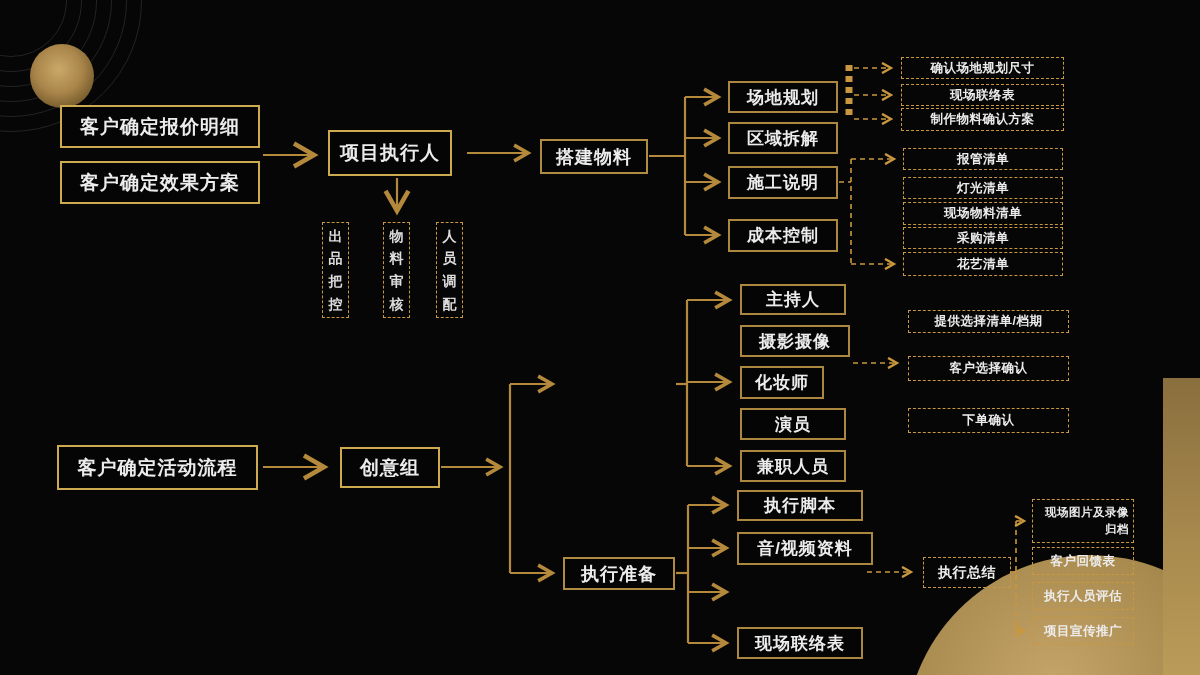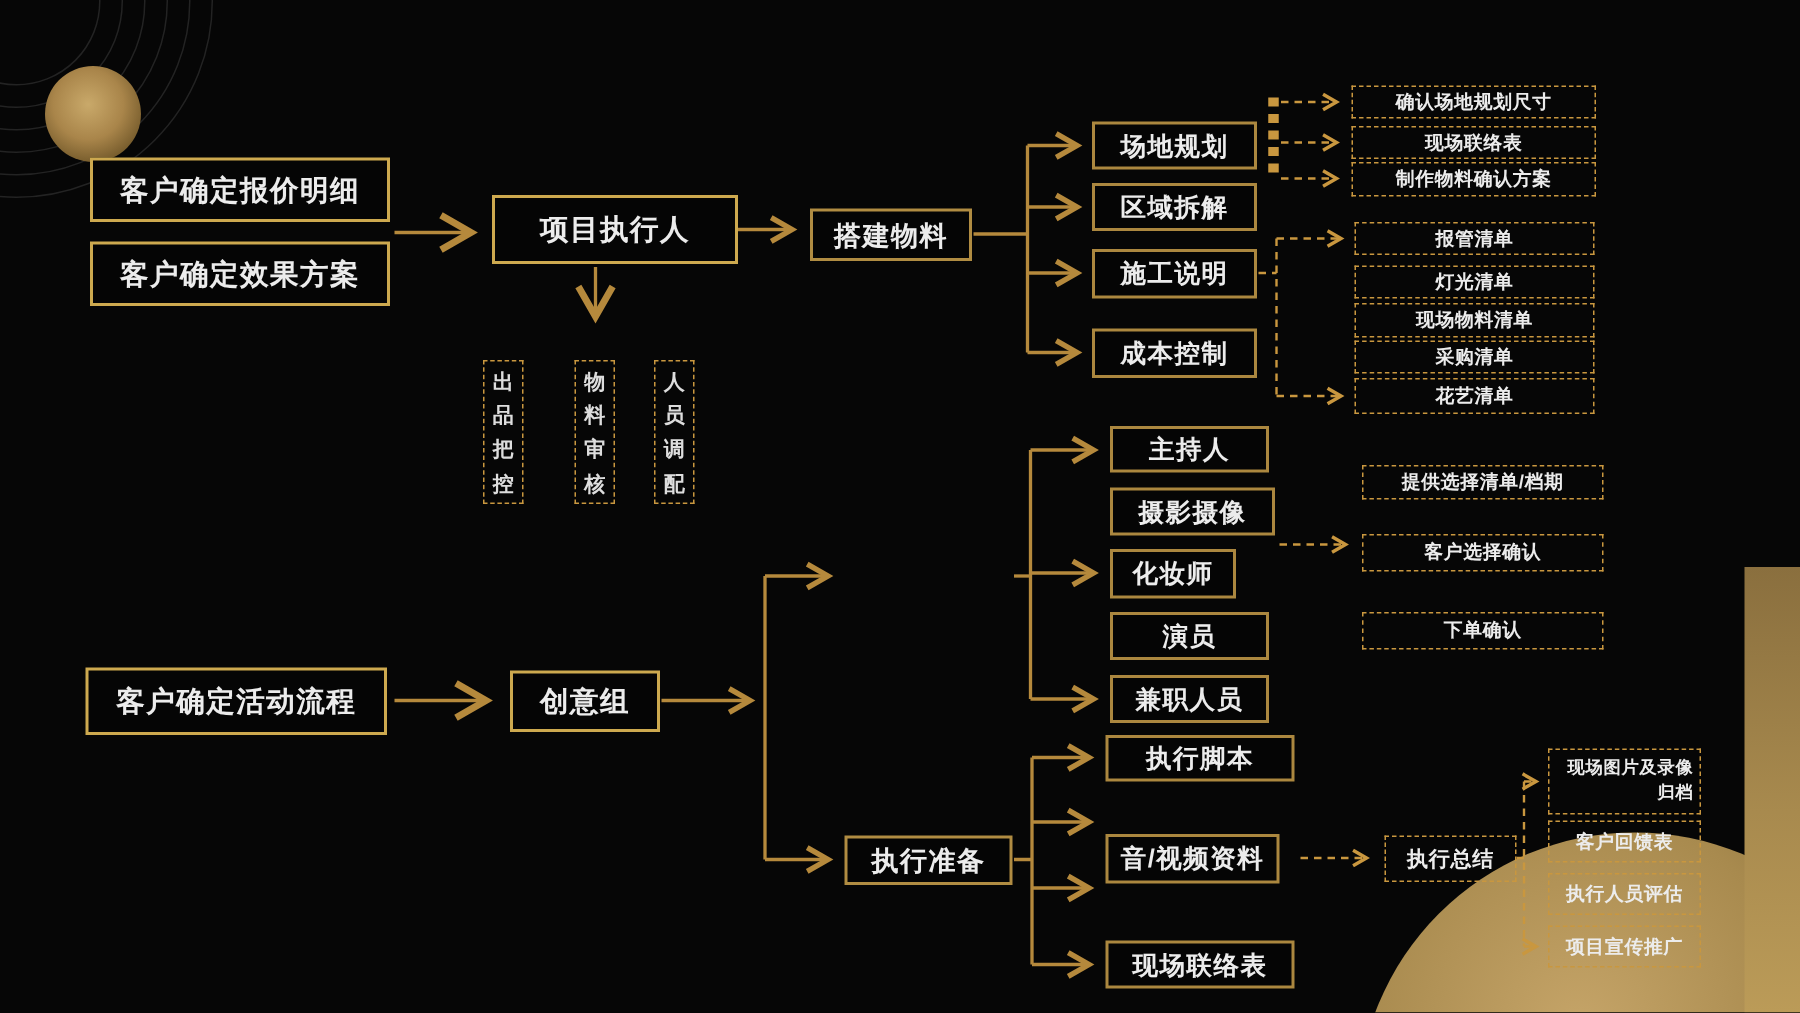--- a/index.html
+++ b/index.html
@@ -22,21 +22,21 @@
   .node{position:absolute;display:flex;align-items:center;justify-content:center;
         color:#ececec;font-weight:bold;text-align:right;box-sizing:border-box;background:#050505;}
   .big{border:2px solid #cda94f;font-size:19px;letter-spacing:1px;}
   .mid{border:2px solid #b08c42;font-size:18px;letter-spacing:1px;}
   .child{border:2px solid #ab873f;font-size:17px;letter-spacing:1px;}
   .dashed{border:1.5px dashed #c9973f;font-size:12.5px;letter-spacing:0.5px;background:transparent;}
   .dashed.small2{font-size:11.5px;line-height:1.5;padding:2px 4px;}
   .vbox{position:absolute;border:1.5px dashed #c9973f;color:#dddddd;font-weight:bold;
         font-size:14px;line-height:1.62;text-align:center;word-break:break-all;
         display:flex;align-items:center;justify-content:center;box-sizing:border-box;
-        padding:4px 0;margin-top:18px;}
+        padding:4px 0;}
   svg.connectors{position:absolute;left:0;top:0;z-index:2;}
   .node,.vbox{z-index:3;}
 </style>
 </head>
 <body>
 
 <div class="slide">
 
   <div>
     <div class="arc" style="left:-45px;top:-55px;width:110px;height:110px;"></div>
@@ -116,21 +116,21 @@
 
       <path d="M1011,572 L1016,572"></path>
       <path d="M1016,521 L1016,631"></path>
       <path d="M1016,521 L1024,521" marker-end="url(#ahD)"></path>
       <path d="M1016,631 L1024,631" marker-end="url(#ahD)"></path>
     </g>
   </svg>
 
   <div class="node big" style="left:60px;top:105px;width:200px;height:43px">客户确定报价明细</div>
   <div class="node big" style="left:60px;top:161px;width:200px;height:43px">客户确定效果方案</div>
-  <div class="node big" style="left:328px;top:130px;width:164px;height:46px">项目执行人</div>
+  <div class="node big" style="left:328px;top:130px;width:124px;height:46px">项目执行人</div>
 
   <div class="vbox" style="left:322px;top:222px;width:27px;height:96px">出品把控</div>
   <div class="vbox" style="left:383px;top:222px;width:27px;height:96px">物料审核</div>
   <div class="vbox" style="left:436px;top:222px;width:27px;height:96px">人员调配</div>
 
   <div class="node mid" style="left:540px;top:139px;width:108px;height:35px">搭建物料</div>
 
   <div class="node child" style="left:728px;top:81px;width:110px;height:32px">场地规划</div>
   <div class="node child" style="left:728px;top:122px;width:110px;height:32px">区域拆解</div>
   <div class="node child" style="left:728px;top:166px;width:110px;height:33px">施工说明</div>
@@ -155,21 +155,21 @@
 
   <div class="node dashed" style="left:908px;top:310px;width:161px;height:23px">提供选择清单/档期</div>
   <div class="node dashed" style="left:908px;top:356px;width:161px;height:25px">客户选择确认</div>
   <div class="node dashed" style="left:908px;top:408px;width:161px;height:25px">下单确认</div>
 
   <div class="node big" style="left:57px;top:445px;width:201px;height:45px">客户确定活动流程</div>
   <div class="node big" style="left:340px;top:447px;width:100px;height:41px">创意组</div>
   <div class="node mid" style="left:563px;top:557px;width:112px;height:33px">执行准备</div>
 
   <div class="node child" style="left:737px;top:490px;width:126px;height:31px">执行脚本</div>
-  <div class="node child" style="left:737px;top:556px;width:116px;height:33px">音/视频资料</div>
+  <div class="node child" style="left:737px;top:532px;width:136px;height:33px">音/视频资料</div>
   <div class="node child" style="left:737px;top:627px;width:126px;height:32px">现场联络表</div>
 
   <div class="node dashed" style="left:923px;top:557px;width:88px;height:31px;font-size:14px">执行总结</div>
 
   <div class="node dashed small2" style="left:1032px;top:499px;width:102px;height:44px">现场图片及录像归档</div>
   <div class="node dashed" style="left:1032px;top:547px;width:102px;height:28px">客户回馈表</div>
   <div class="node dashed" style="left:1032px;top:582px;width:102px;height:28px">执行人员评估</div>
   <div class="node dashed" style="left:1032px;top:617px;width:102px;height:28px">项目宣传推广</div>
 
 </div>

